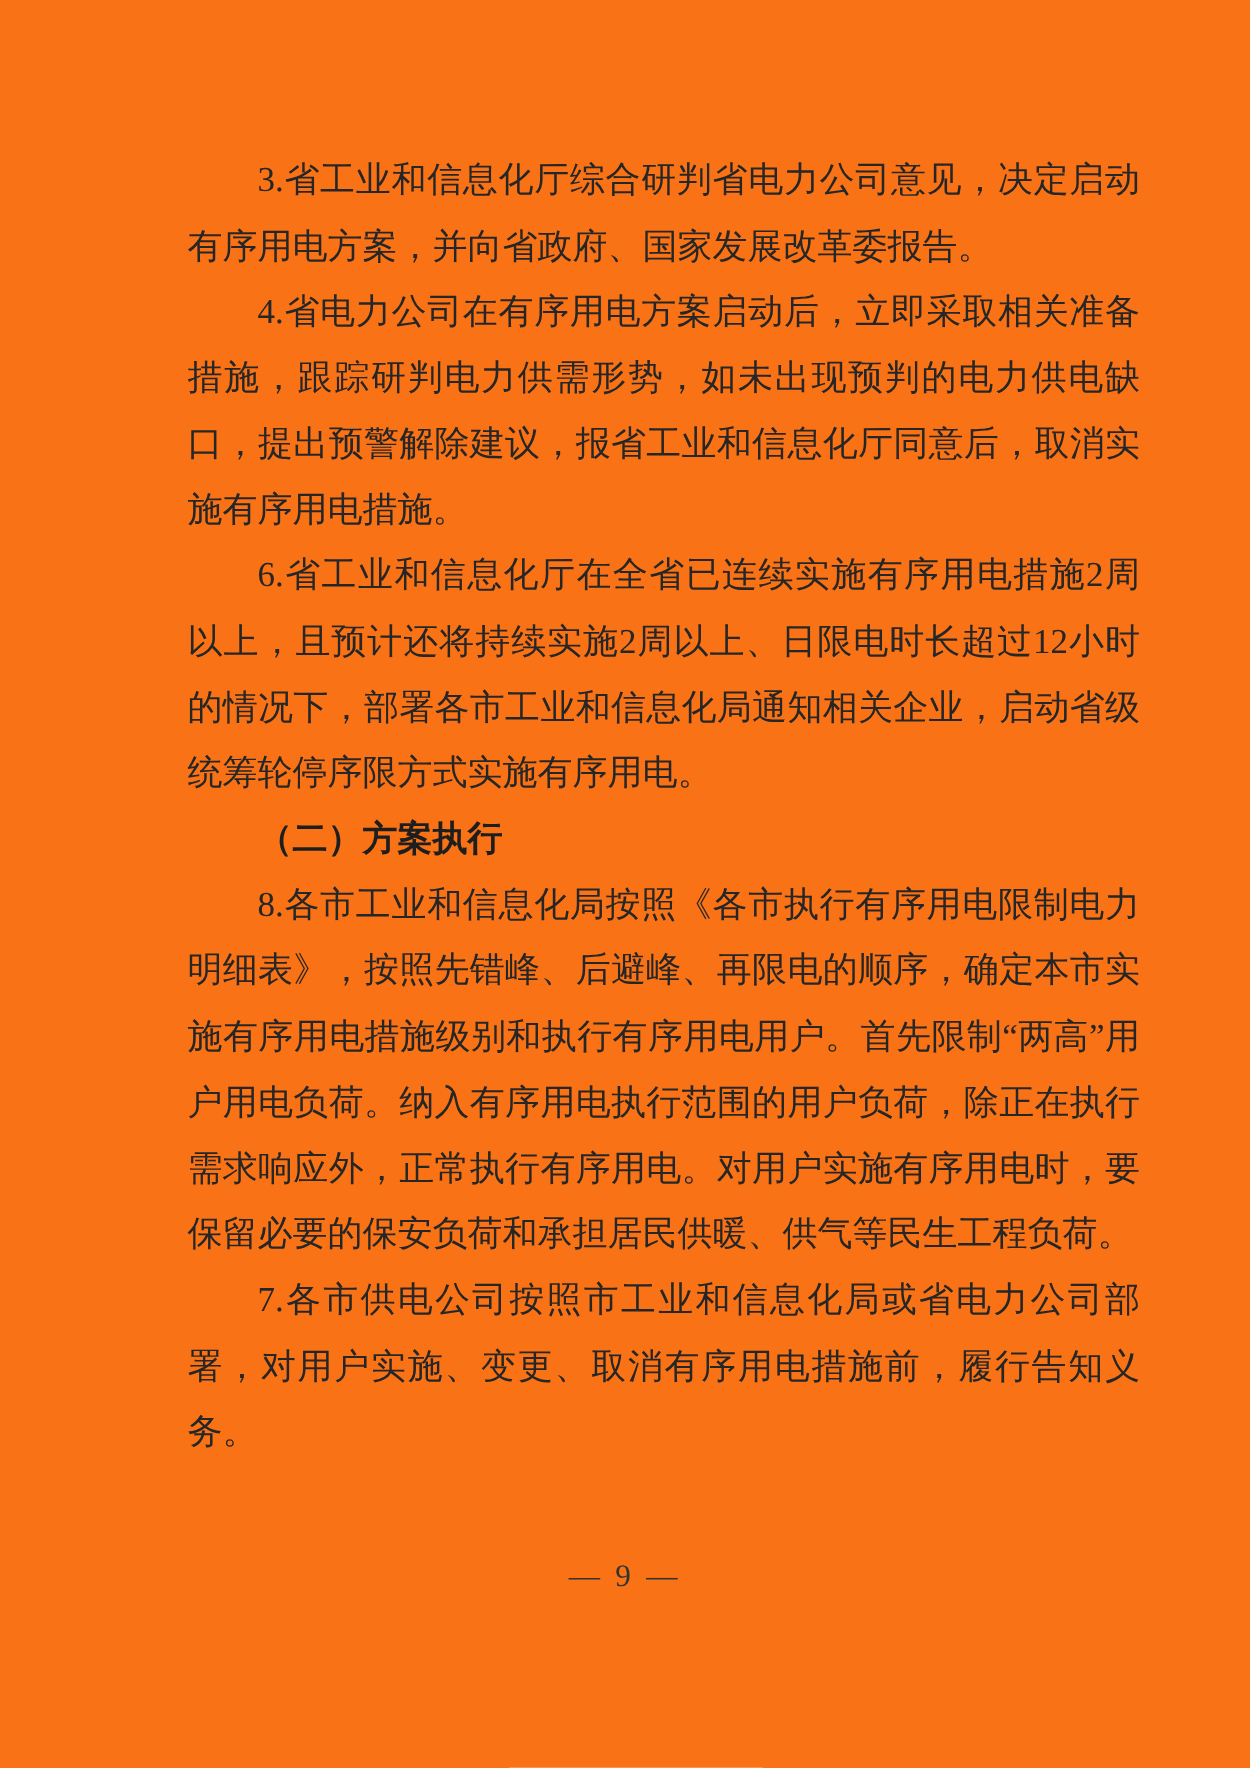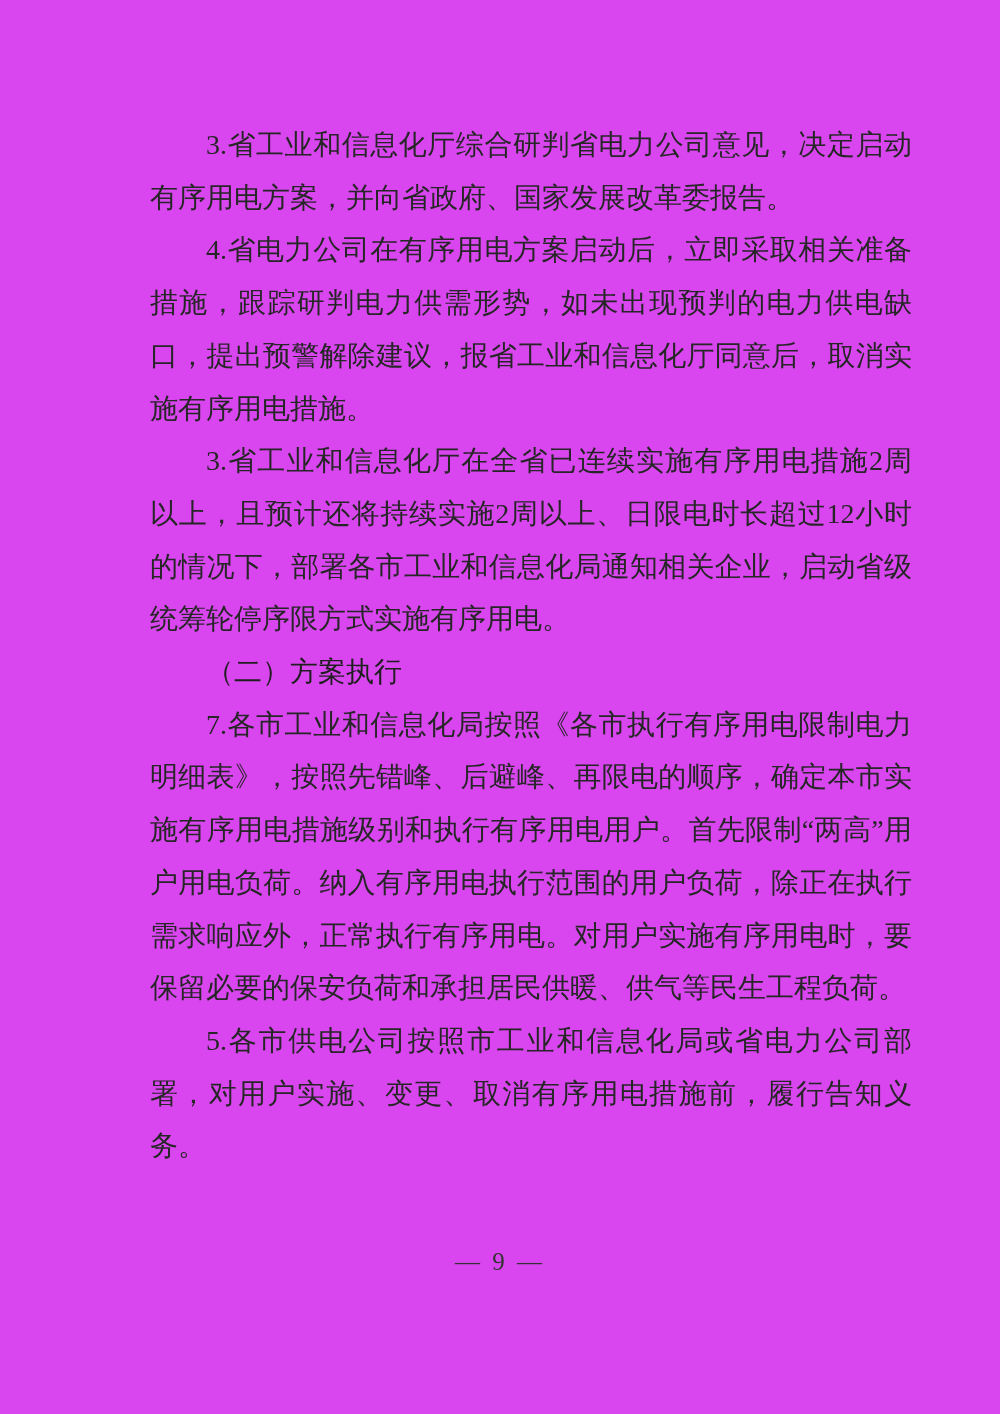--- a/index.html
+++ b/index.html
@@ -10,59 +10,59 @@
     width: 1000px;
     height: 1414px;
     background: #ffffff;
     font-family: "Liberation Serif", serif;
     overflow: hidden;
   }
   .page {
     position: relative;
     width: 1000px;
     height: 1414px;
-    background: #d946ef;
+    background: #f97316;
   }
   .doc-content {
     position: absolute;
     left: 150px;
     top: 119px;
     width: 762px;
     font-size: 28px;
     line-height: 52.7px;
     color: #262626;
     text-align: justify;
     text-justify: inter-character;
   }
   .doc-content p {
     margin: 0;
     padding: 0;
     text-indent: 2em;
   }
   .doc-content p.heading {
-    font-weight: 400;
+    font-weight: 700;
     color: #1e1e1e;
   }
   .page-number {
     position: absolute;
     top: 1248px;
     left: 0;
     width: 100%;
     text-align: center;
     font-size: 25px;
     letter-spacing: 3px;
     color: #333333;
   }
 </style>
 </head>
 <body>
 
 <div class="page">
   <div class="doc-content">
     <p>3.省工业和信息化厅综合研判省电力公司意见，决定启动有序用电方案，并向省政府、国家发展改革委报告。</p>
     <p>4.省电力公司在有序用电方案启动后，立即采取相关准备措施，跟踪研判电力供需形势，如未出现预判的电力供电缺口，提出预警解除建议，报省工业和信息化厅同意后，取消实施有序用电措施。</p>
-    <p>3.省工业和信息化厅在全省已连续实施有序用电措施2周以上，且预计还将持续实施2周以上、日限电时长超过12小时的情况下，部署各市工业和信息化局通知相关企业，启动省级统筹轮停序限方式实施有序用电。</p>
+    <p>6.省工业和信息化厅在全省已连续实施有序用电措施2周以上，且预计还将持续实施2周以上、日限电时长超过12小时的情况下，部署各市工业和信息化局通知相关企业，启动省级统筹轮停序限方式实施有序用电。</p>
     <p class="heading">（二）方案执行</p>
-    <p>7.各市工业和信息化局按照《各市执行有序用电限制电力明细表》，按照先错峰、后避峰、再限电的顺序，确定本市实施有序用电措施级别和执行有序用电用户。首先限制“两高”用户用电负荷。纳入有序用电执行范围的用户负荷，除正在执行需求响应外，正常执行有序用电。对用户实施有序用电时，要保留必要的保安负荷和承担居民供暖、供气等民生工程负荷。</p>
-    <p>5.各市供电公司按照市工业和信息化局或省电力公司部署，对用户实施、变更、取消有序用电措施前，履行告知义务。</p>
+    <p>8.各市工业和信息化局按照《各市执行有序用电限制电力明细表》，按照先错峰、后避峰、再限电的顺序，确定本市实施有序用电措施级别和执行有序用电用户。首先限制“两高”用户用电负荷。纳入有序用电执行范围的用户负荷，除正在执行需求响应外，正常执行有序用电。对用户实施有序用电时，要保留必要的保安负荷和承担居民供暖、供气等民生工程负荷。</p>
+    <p>7.各市供电公司按照市工业和信息化局或省电力公司部署，对用户实施、变更、取消有序用电措施前，履行告知义务。</p>
   </div>
   <div class="page-number">— 9 —</div>
 </div>
 
 </body></html>

